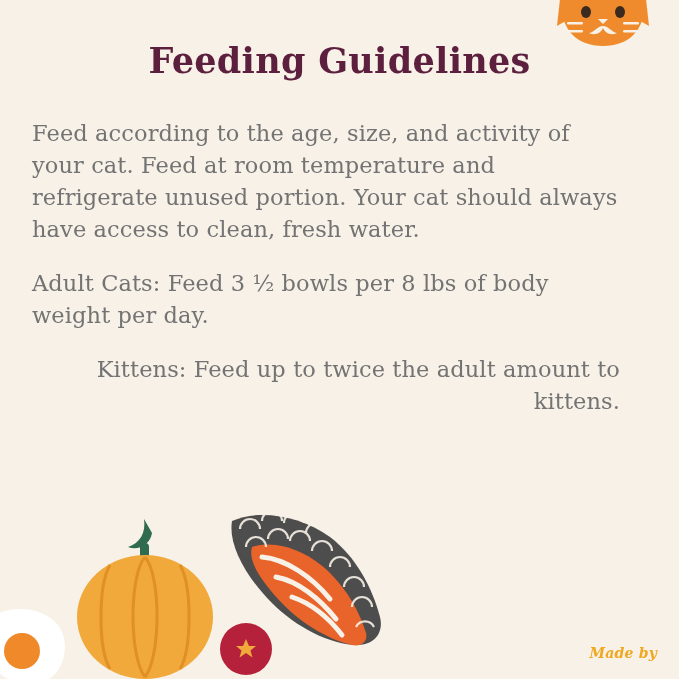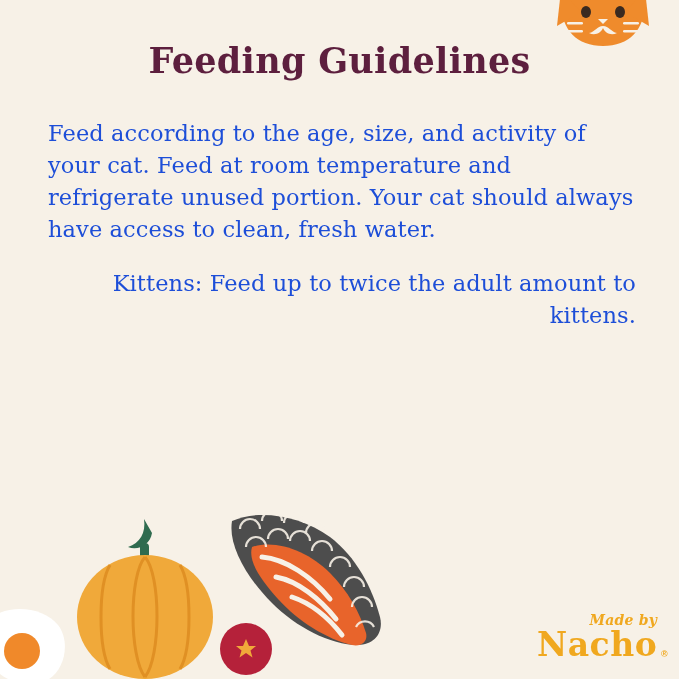--- a/index.html
+++ b/index.html
@@ -41,23 +41,23 @@
     font-size: 35px;
     font-weight: 700;
     letter-spacing: 0.3px;
     color: #5d1f3e;
   }
 
   
   .copy {
     position: absolute;
     top: 118px;
-    left: 48px;
+    left: 32px;
     width: 588px;
-    color: #1d4ed8;
+    color: #737373;
   }
   .para {
     font-family: "DejaVu Serif", serif;
     font-size: 22.5px;
     line-height: 1.42;
     margin: 0 0 22px 0;
     letter-spacing: 0.1px;
   }
   .para:last-child { margin-bottom: 0; text-align: right; }
 
@@ -130,20 +130,21 @@
       <rect x="68" y="22" width="16" height="2.5" rx="1.2" fill="#f7f1e7"></rect>
       <rect x="12" y="30" width="16" height="2.5" rx="1.2" fill="#f7f1e7"></rect>
       <rect x="68" y="30" width="16" height="2.5" rx="1.2" fill="#f7f1e7"></rect>
     </svg>
   </div>
 
   <div class="title">Feeding Guidelines</div>
 
   <div class="copy">
     <p class="para">Feed according to the age, size, and activity of your cat. Feed at room temperature and refrigerate unused portion. Your cat should always have access to clean, fresh water.</p>
+    <p class="para">Adult Cats: Feed 3 ½ bowls per 8 lbs of body weight per day.</p>
     <p class="para">Kittens: Feed up to twice the adult amount to kittens.</p>
   </div>
 
   <div class="illustration">
     <svg width="440" height="180" viewBox="0 0 440 180" xmlns="http://www.w3.org/2000/svg">
 
       <g>
         <path d="M232 22 C258 10 300 16 330 38 C356 58 372 88 380 118 C384 134 374 146 358 146 C330 146 296 128 272 104 C246 78 228 46 232 22 Z" fill="#4d4d4d"></path>
         <path d="M252 48 C276 40 308 52 330 74 C348 92 360 114 366 134 C368 142 362 148 352 146 C326 140 298 122 278 100 C260 80 248 62 252 48 Z" fill="#e8642b"></path>
 
@@ -184,19 +185,15 @@
 
       <g>
         <path d="M-10 120 C8 104 44 108 58 126 C72 144 64 178 40 184 C12 190 -16 170 -14 146 Z" fill="#ffffff"></path>
         <circle cx="22" cy="152" r="18" fill="#f0892a"></circle>
       </g>
     </svg>
   </div>
 
   <div class="brand">
     <span class="brand-madeby">Made by</span>
-    <span class="brand-name">
-      <span>Nacho</span>
-      <span class="brand-reg">®</span>
-    </span>
   </div>
 
 </div>
 
 </body></html>

